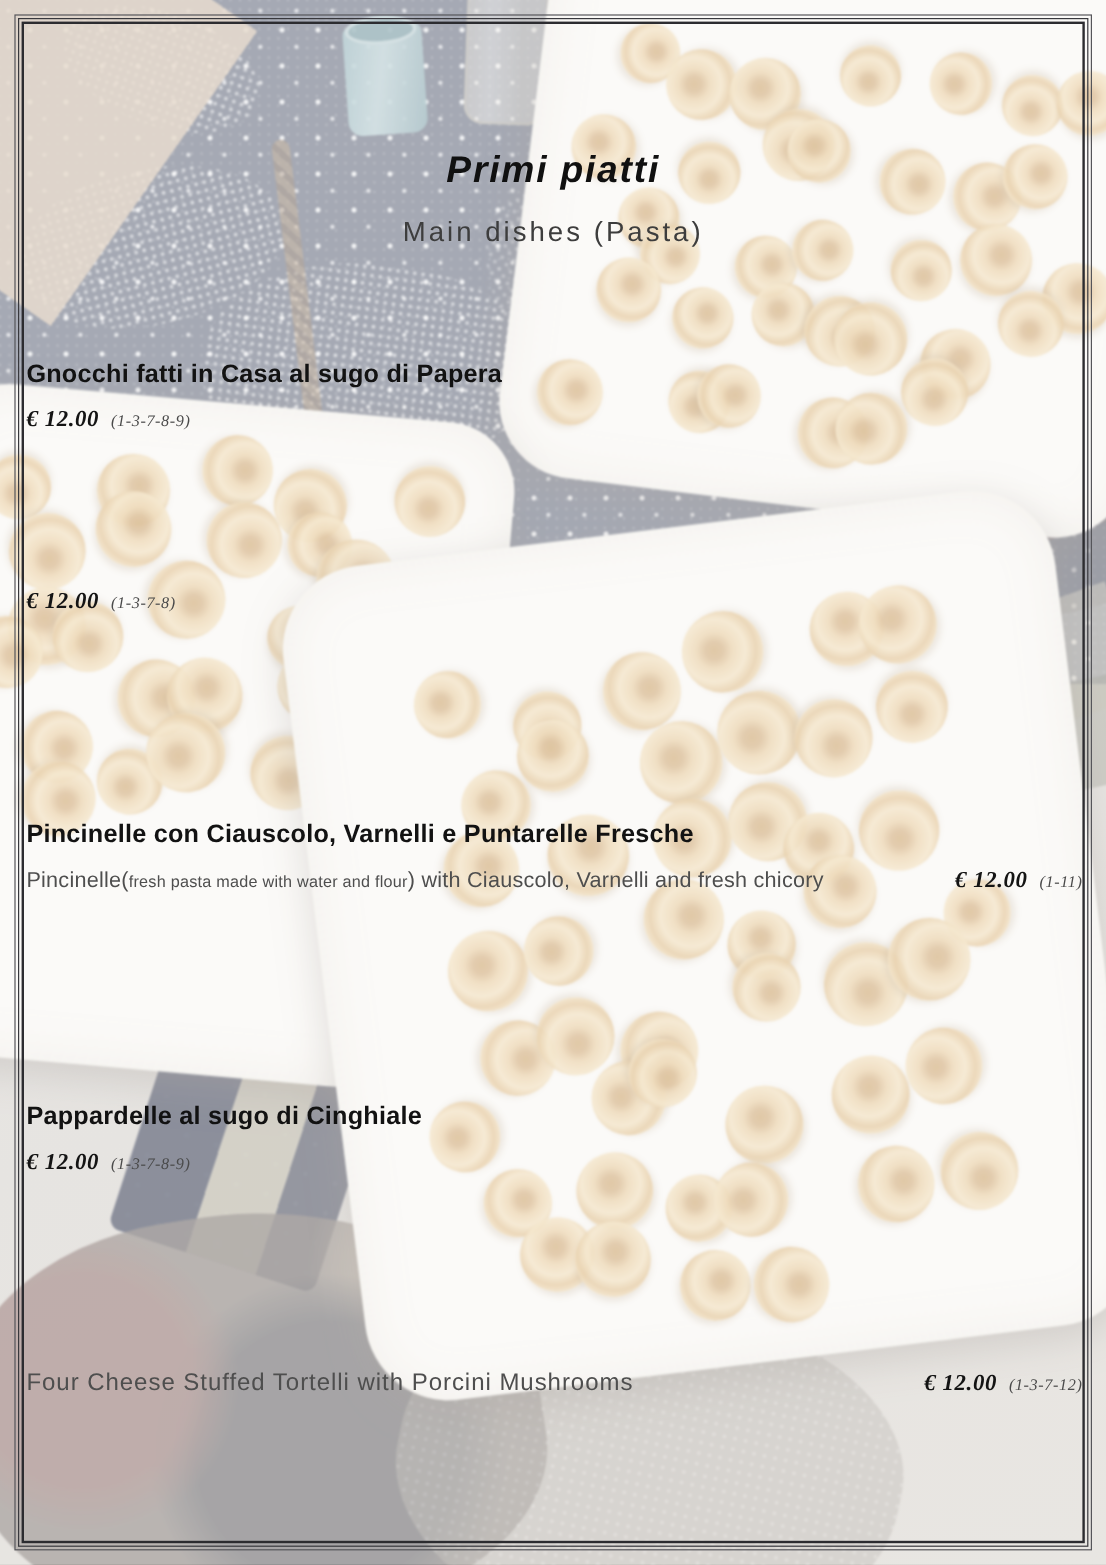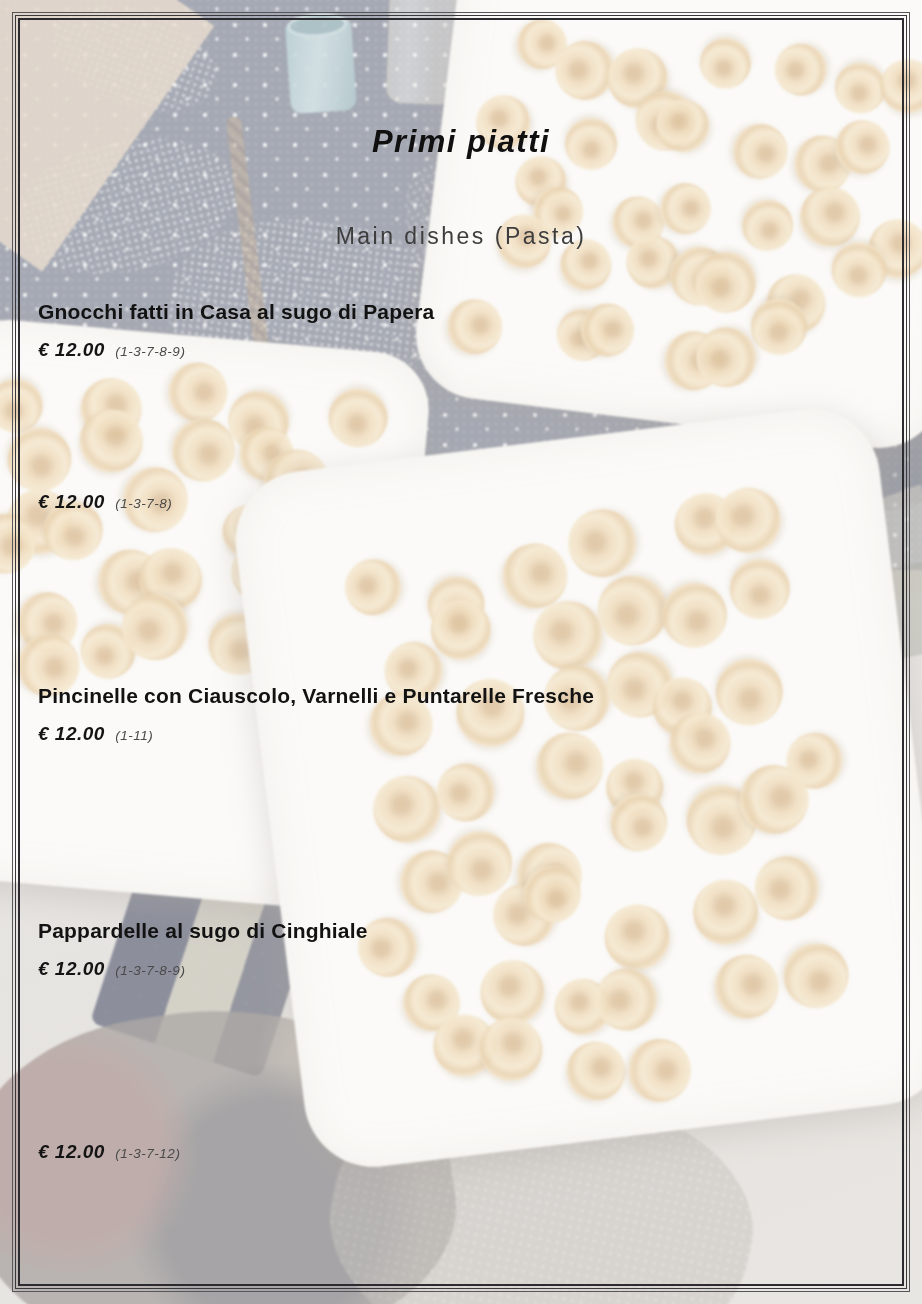--- a/index.html
+++ b/index.html
@@ -105,28 +105,28 @@
   .frame::after{content:"";position:absolute;inset:5px;border:2px solid #2c2c30;}
 
   
   .content{position:absolute;inset:0;z-index:10;color:#161616;}
   .page-title{
     position:absolute;left:0;right:0;top:124px;text-align:center;
     font-size:31px;font-weight:bold;font-style:italic;letter-spacing:1.5px;color:#101010;
   }
   .page-subtitle{
     position:absolute;left:0;right:0;top:180px;text-align:center;
-    font-size:23px;color:#3d3d3d;letter-spacing:2.5px;margin-top:43px;
-  }
-  .item{position:absolute;left:22px;right:20px;margin-left:16px;}
+    font-size:23px;color:#3d3d3d;letter-spacing:2.5px;
+  }
+  .item{position:absolute;left:22px;right:20px;}
   .item-name{font-size:21px;font-weight:bold;letter-spacing:.2px;color:#121212;white-space:nowrap;}
   .item-row{display:flex;justify-content:space-between;align-items:baseline;gap:10px;margin-top:15px;}
   .item-desc{font-size:20px;color:#4e4e4e;letter-spacing:.8px;white-space:nowrap;}
   .desc-note{font-size:14.5px;letter-spacing:.2px;}
-  .price-group{white-space:nowrap;flex:0 0 auto;}
+  .price-group{white-space:nowrap;flex:0 0 auto;font-family:Liberation Serif, serif;}
   .price{font-size:19px;font-weight:bold;font-style:italic;color:#141414;letter-spacing:.5px;}
   .allergens{font-size:13.5px;font-style:italic;color:#4a4a4a;margin-left:6px;letter-spacing:.5px;}
   .i1{top:300px;} .i2{top:476px;} .i3{top:684px;} .i4{top:919px;} .i5{top:1126px;}
   .i3 .item-desc{font-size:18px;letter-spacing:.2px;}
   .i3 .desc-note{font-size:13.5px;}
 </style>
 </head>
 <body>
 
 <div class="page">
@@ -287,39 +287,41 @@
         <div class="price-group">
           <span class="price">€ 12.00</span>
           <span class="allergens">(1-3-7-8)</span>
         </div>
       </div>
     </div>
 
     <div class="item i3">
       <div class="item-name">Pincinelle con Ciauscolo, Varnelli e Puntarelle Fresche</div>
       <div class="item-row">
+        <div class="item-desc"><span>Pincinelle(</span><span class="desc-note">fresh pasta made with water and flour</span><span>) with Ciauscolo, Varnelli and fresh chicory</span></div>
         <div class="price-group">
           <span class="price">€ 12.00</span>
           <span class="allergens">(1-11)</span>
         </div>
       </div>
     </div>
 
     <div class="item i4">
       <div class="item-name">Pappardelle al sugo di Cinghiale</div>
       <div class="item-row">
         <div class="price-group">
           <span class="price">€ 12.00</span>
           <span class="allergens">(1-3-7-8-9)</span>
         </div>
       </div>
     </div>
 
     <div class="item i5">
       <div class="item-row">
+        <div class="item-desc">Four Cheese Stuffed Tortelli with Porcini Mushrooms</div>
         <div class="price-group">
           <span class="price">€ 12.00</span>
           <span class="allergens">(1-3-7-12)</span>
         </div>
       </div>
     </div>
   </div>
 
   <div class="frame"></div>
 </div>

